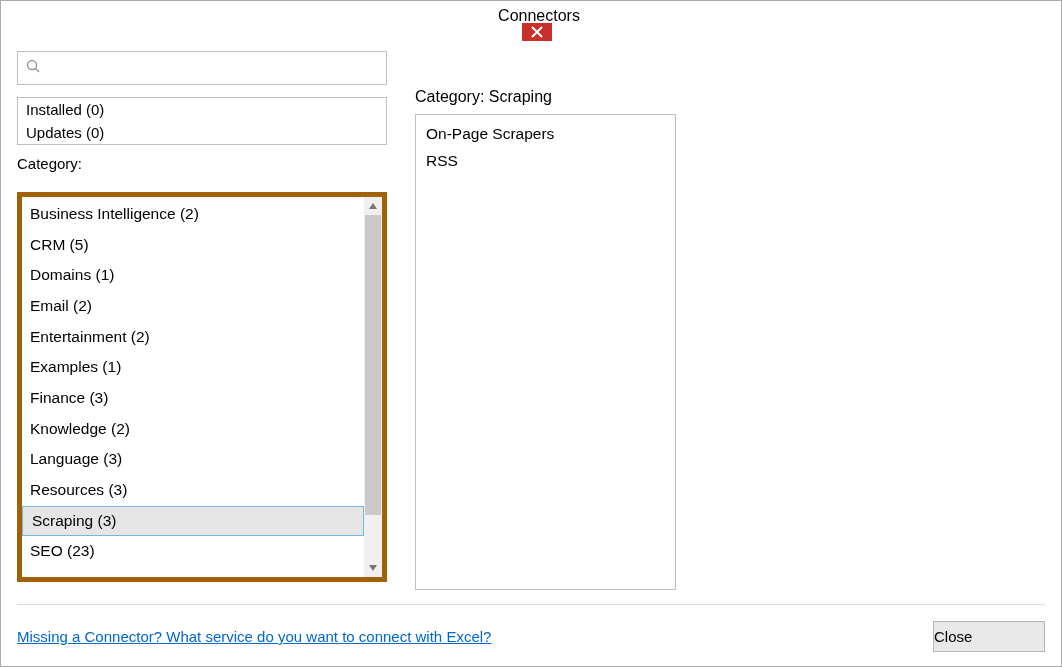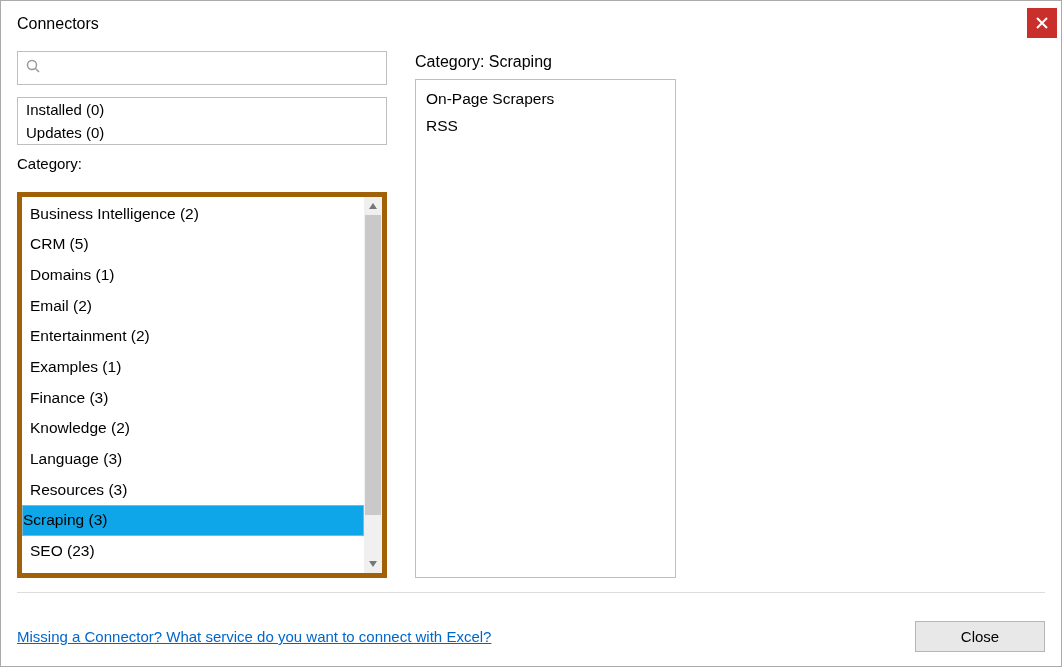--- a/index.html
+++ b/index.html
@@ -17,20 +17,21 @@
     position: relative;
     display: flex;
     flex-direction: column;
   }
   .titlebar {
     display: flex;
     align-items: center;
     justify-content: space-between;
     padding: 6px 0 0 16px;
     height: 40px;
+    flex-direction: column;
   }
   .titlebar-title {
     font-size: 16px;
     color: #000;
   }
   .close-x {
     width: 30px;
     height: 30px;
     background: #c9302c;
     color: #fff;
@@ -98,23 +99,23 @@
     padding: 2px 0;
   }
   .cat-item {
     padding: 2px 8px;
     font-size: 15.5px;
     cursor: default;
     line-height: 1.72;
     white-space: nowrap;
   }
   .cat-item.selected {
-    background: #0ea5e9;
+    background: #e5e5e5;
     border: 1px solid #7ab8d8;
-    padding: 1px 0;
+    padding: 1px 9px;
   }
   .scrollbar {
     width: 18px;
     background: #f0f0f0;
     position: relative;
     display: flex;
     flex-direction: column;
     justify-content: space-between;
   }
   .scroll-arrow {
@@ -130,57 +131,57 @@
     position: absolute;
     top: 18px;
     left: 1px;
     right: 1px;
     height: 300px;
     background: #c9c9c9;
   }
   .right-col {
     display: flex;
     flex-direction: column;
+    margin-top: 35px;
   }
   .right-label {
     font-size: 16px;
     margin-bottom: 8px;
     margin-top: 2px;
   }
   .detail-box {
     border: 1px solid #bfbfbf;
     width: 261px;
     height: 505px;
     padding: 6px 10px;
   }
   .detail-item {
     font-size: 15.5px;
     line-height: 1.72;
     cursor: default;
   }
   .footer {
     border-top: 1px solid #ddd;
     margin: 14px 16px 14px 16px;
-    padding-top: 28px;
+    padding-top: 16px;
     display: flex;
     align-items: center;
     justify-content: space-between;
   }
   .footer-link {
     color: #0066cc;
     text-decoration: underline;
     font-size: 15px;
     cursor: pointer;
   }
   .close-btn {
     border: 1px solid #b6b6b6;
     background: #e8e8e8;
     padding: 6px 0;
-    width: 130px;
-    text-align: center;
+    width: 112px;
     font-size: 15px;
     cursor: pointer;
   }
 </style>
 </head>
 <body>
 
 <div class="dialog">
 
   <div class="titlebar">

